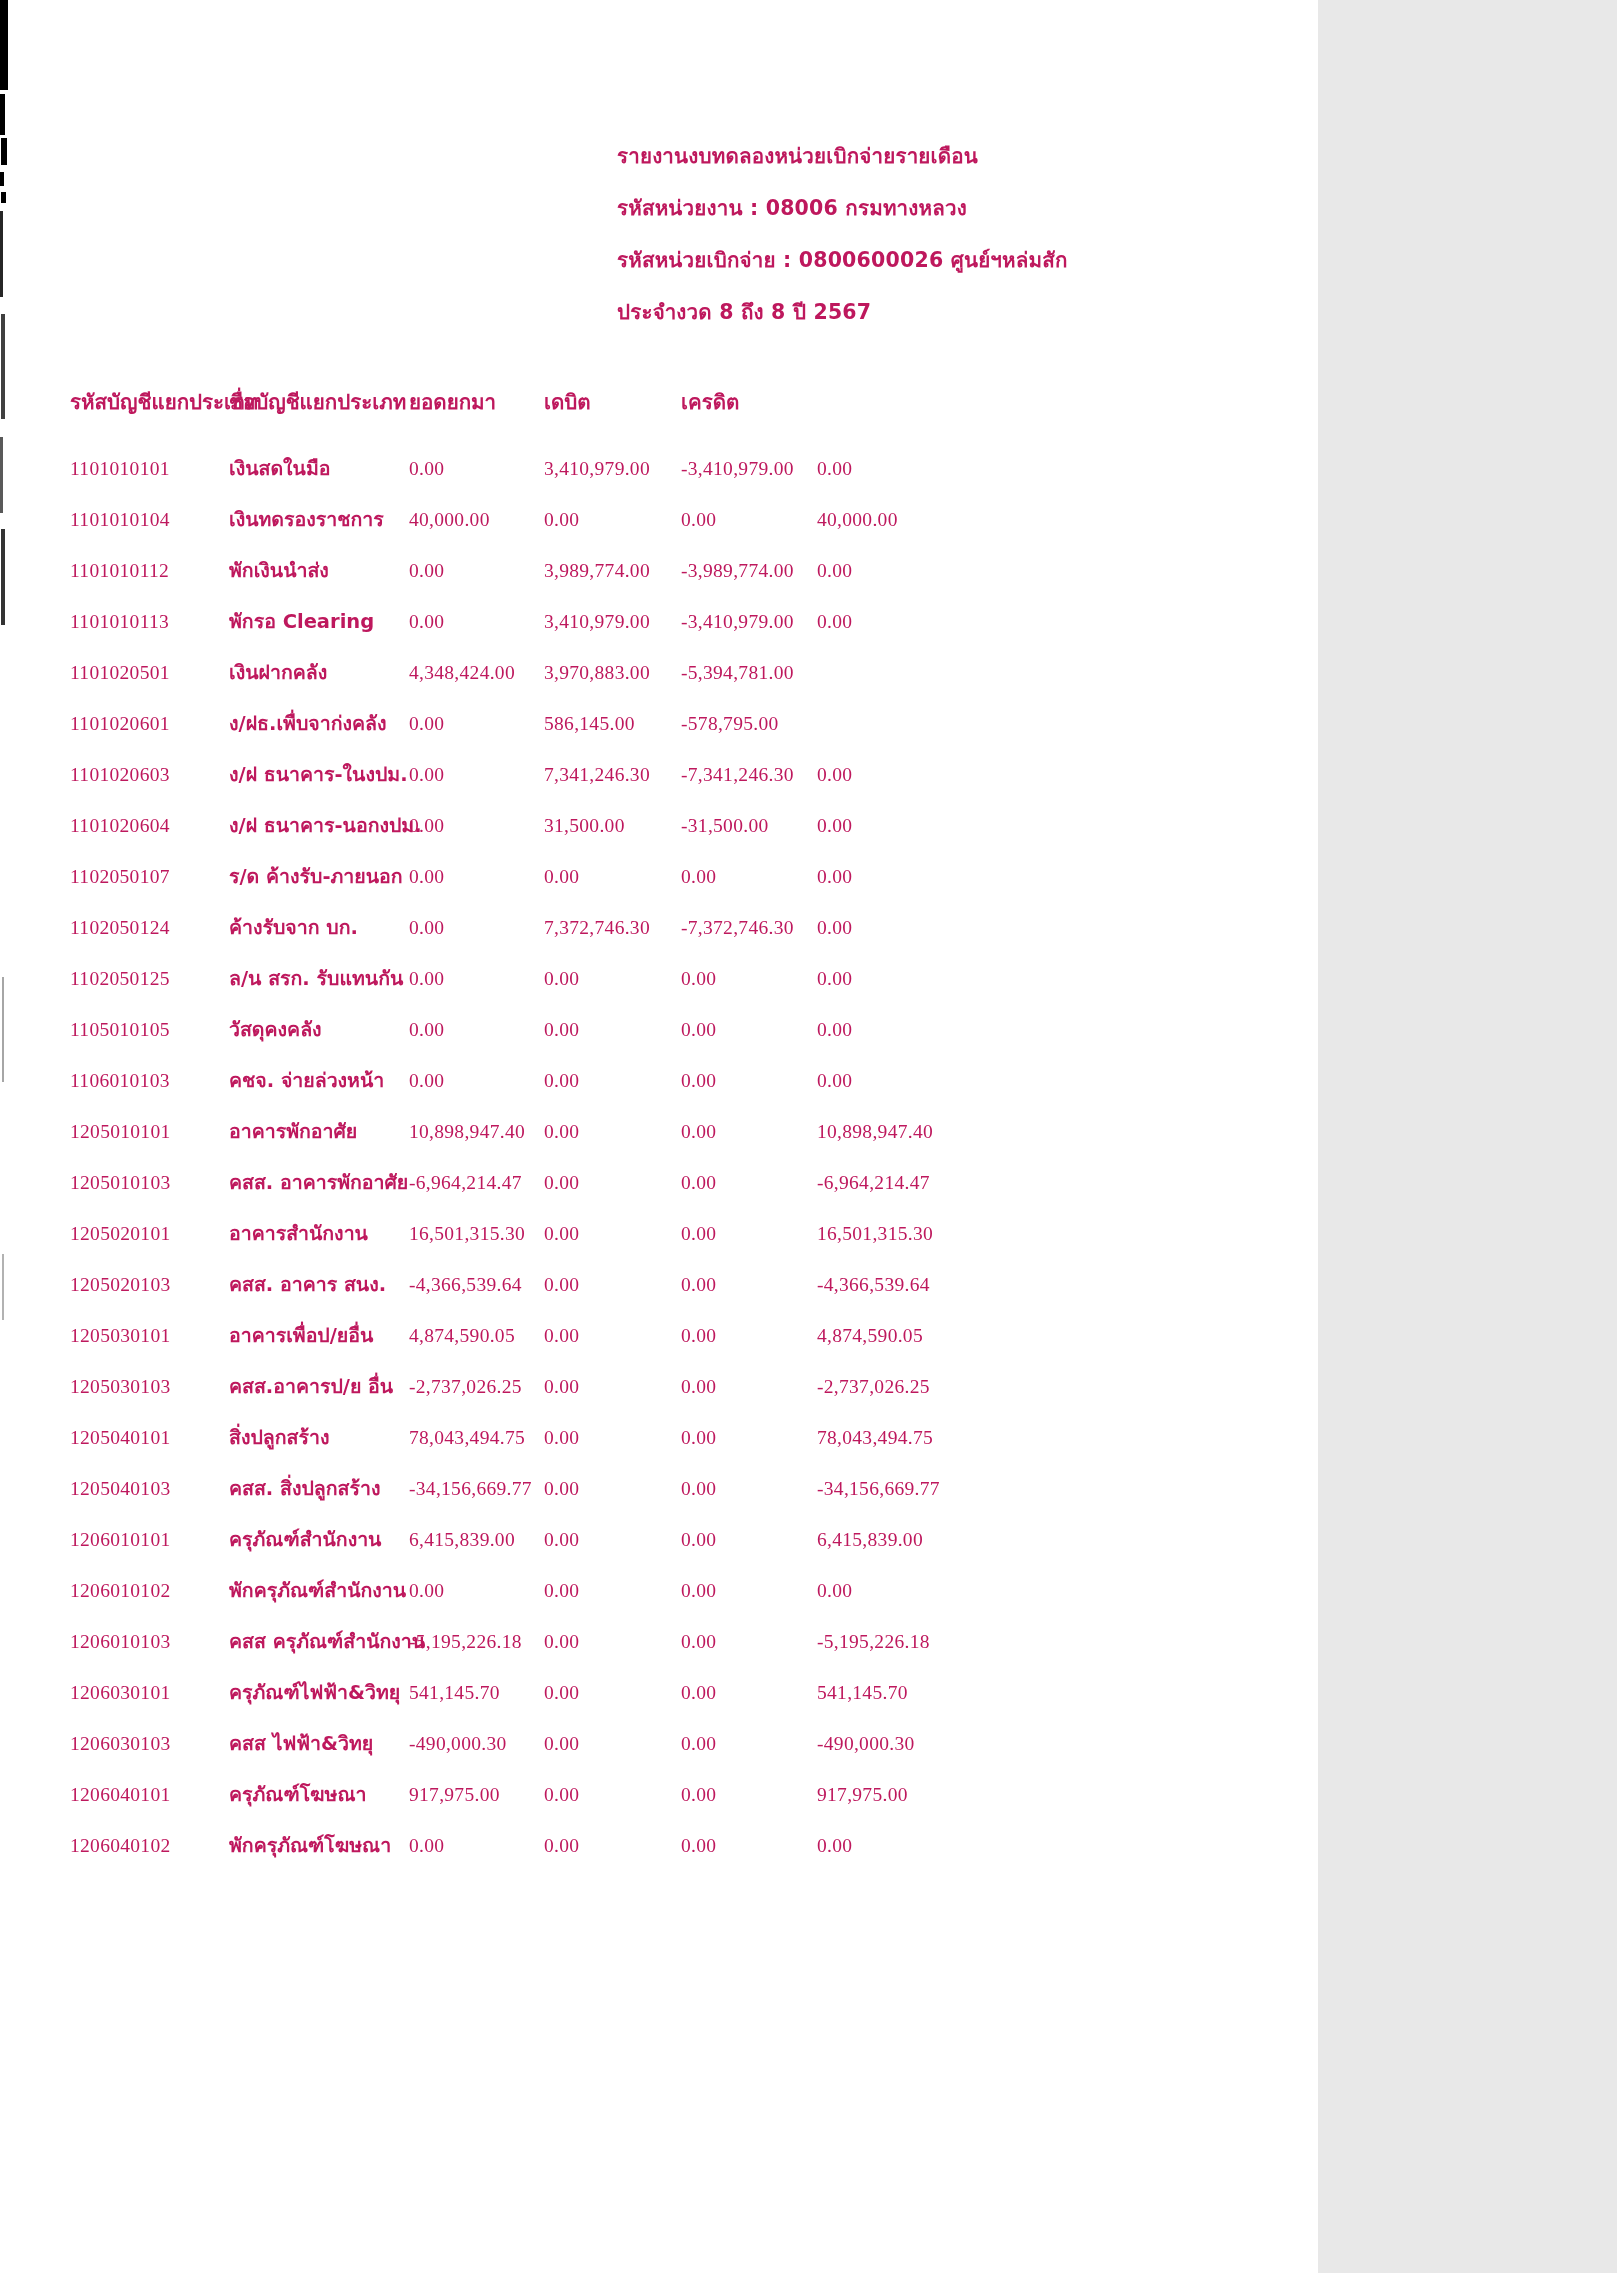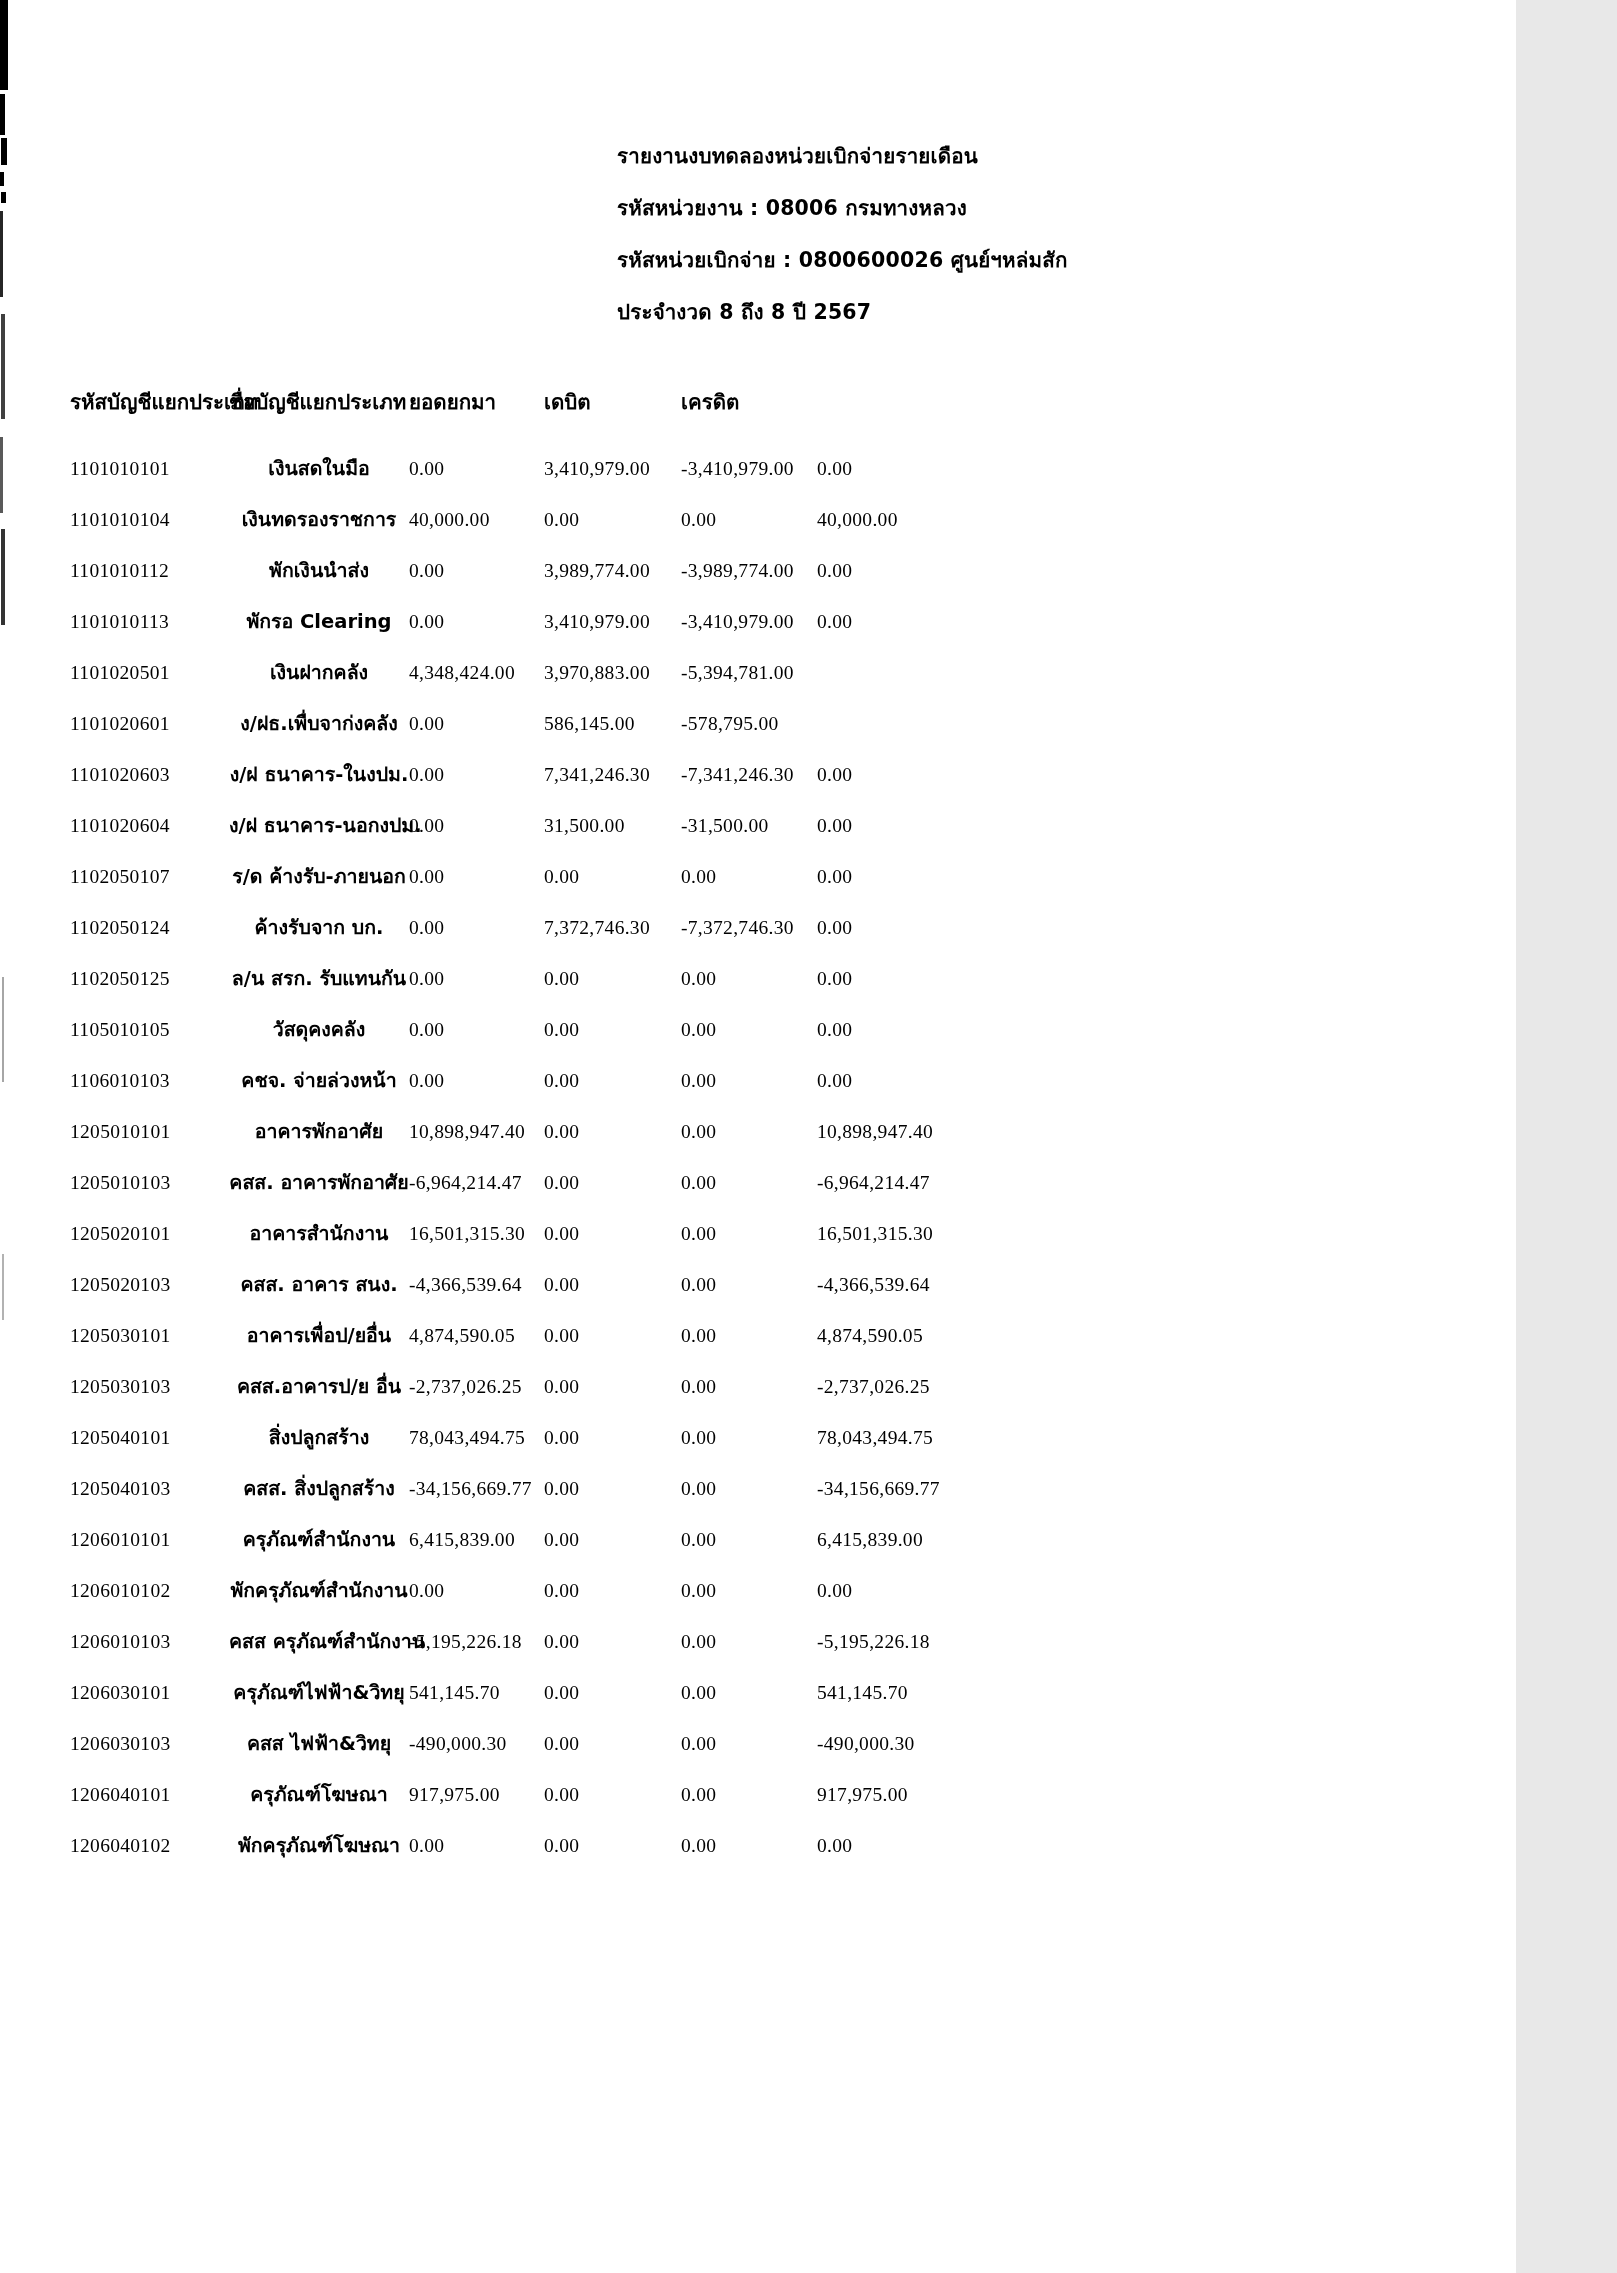--- a/index.html
+++ b/index.html
@@ -1,23 +1,23 @@
 <!DOCTYPE html>
 <html><head>
 <meta charset="utf-8">
 <style>
   html, body { margin: 0; padding: 0; background: #e8e8e8; }
   .page {
     position: relative;
-    width: 1516px;
+    width: 1318px;
     height: 2273px;
     background: #ffffff;
     overflow: hidden;
     font-family: "DejaVu Sans", sans-serif;
-    color: #000000;
+    color: #be185d;
   }
   
   .report-header {
     position: absolute;
     left: 617px;
     top: 139px;
   }
   .report-header .hline {
     height: 52px;
     font-size: 20.5px;
@@ -50,21 +50,20 @@
     font-size: 20.5px;
   }
   .cell.num, .cell.code {
     font-family: "Liberation Serif", serif;
     font-size: 19.5px;
     letter-spacing: 0.3px;
   }
   .cell.name {
     font-weight: 600;
     font-size: 19.5px;
-    text-align: center;
   }
   
   .artifact { position: absolute; background: #000; }
   .a-left-1  { left: 0; top: 0;    width: 7.8px; height: 90px; }
   .a-left-2  { left: 0; top: 94px; width: 4.9px; height: 41px; }
   .a-left-3  { left: 1px; top: 138px; width: 5.9px; height: 27px; }
   .a-left-4  { left: 0; top: 172px; width: 3.9px; height: 13.7px; }
   .a-left-5  { left: 1px; top: 192px; width: 4.9px; height: 10.7px; }
   .a-left-6  { left: 0; top: 211px; width: 2.9px; height: 86px; opacity: .85; }
   .a-left-7  { left: 1px; top: 314px; width: 3.9px; height: 105px; opacity: .75; }

